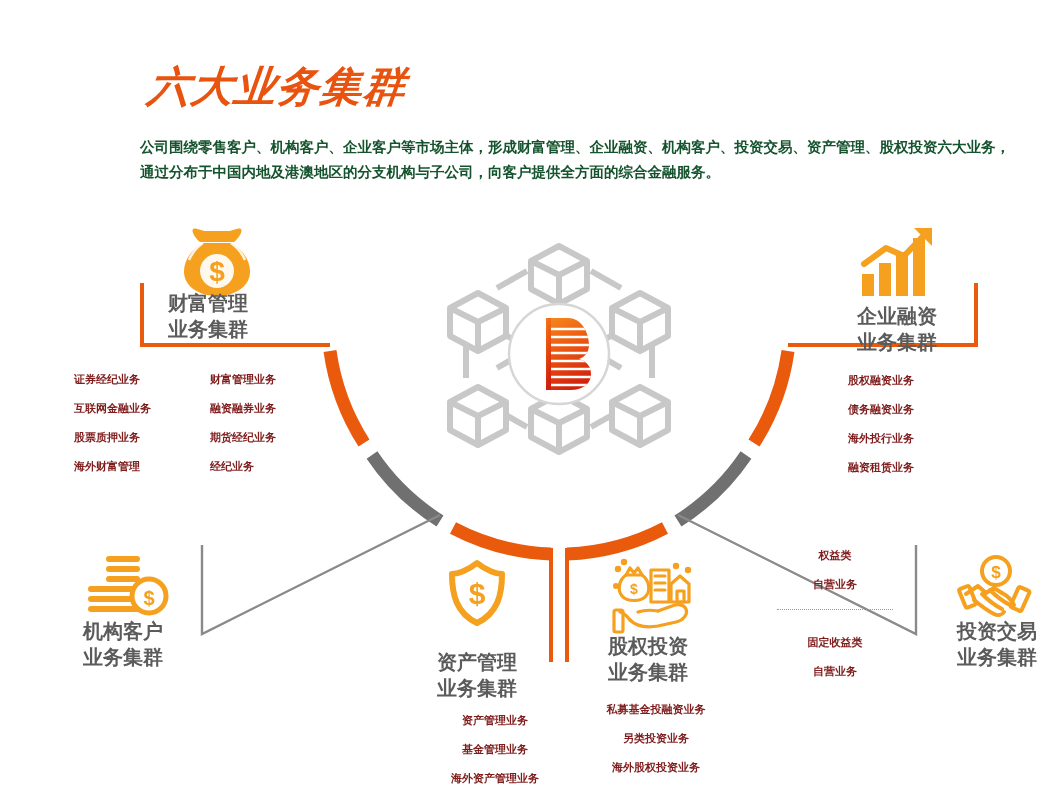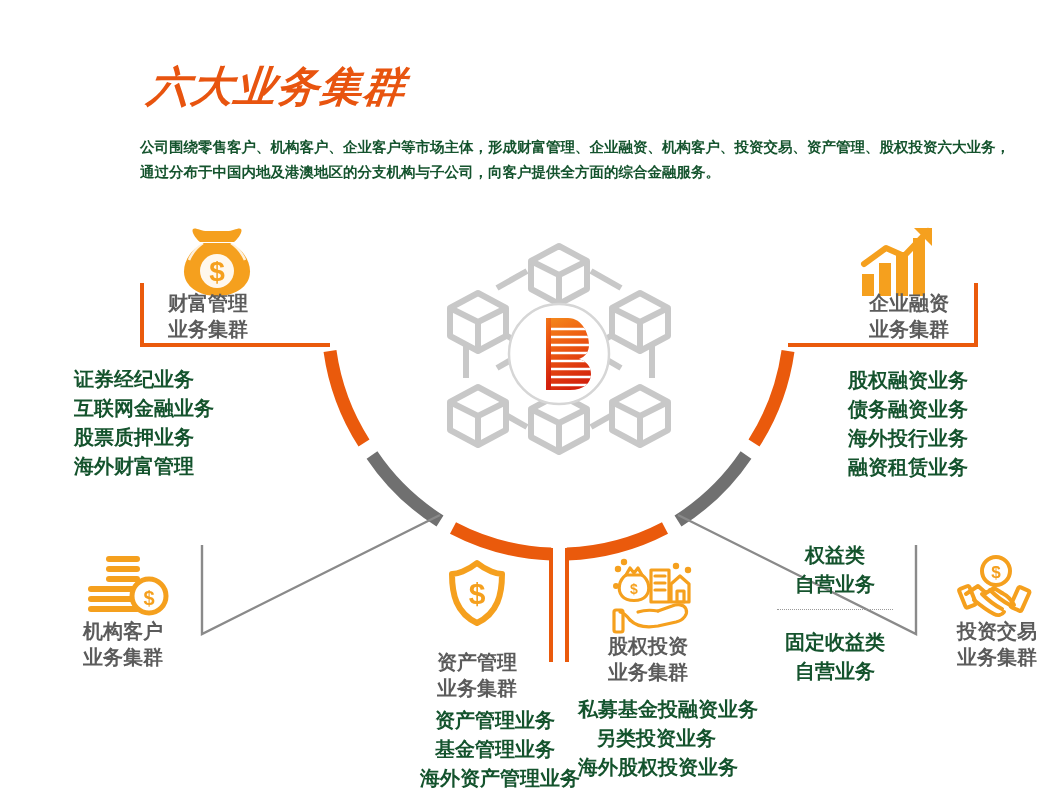--- a/index.html
+++ b/index.html
@@ -36,33 +36,33 @@
   
   .clabel{
     position:absolute;
     font-size:20px;font-weight:bold;color:#5b5b5b;
     line-height:26px;white-space:nowrap;font-family:Liberation Serif, serif;
   }
   .clabel .l{display:block;}
 
   .items{
     position:absolute;
-    font-size:20px;font-weight:bold;color:#14532d;
+    font-size:11px;font-weight:bold;color:#7f1d1d;
     line-height:29px;white-space:nowrap;
   }
   .items .it{display:block;}
   .items.ctr .it{text-align:center;}
 
   
   #c1-label{left:168px;top:290px;text-align:left;}
   #c1-colA{left:74px;top:365px;}
   #c1-colB{left:210px;top:365px;}
 
   
-  #c2-label{left:857px;top:290px;text-align:left;margin-left:12px;}
+  #c2-label{left:857px;top:303px;text-align:left;}
   #c2-items{left:848px;top:366px;}
 
   
   #c3-label{left:83px;top:618px;text-align:left;}
   #c3-items{left:224px;top:562px;}
 
   
   #c4-label{left:429px;top:633px;text-align:center;width:96px;margin-top:16px;}
   #c4-items{left:420px;top:695px;width:150px;margin-top:11px;}
 
@@ -278,20 +278,26 @@
   <div class="clabel" id="c1-label">
     <span class="l">财富管理</span>
     <span class="l">业务集群</span>
   </div>
   <div class="items" id="c1-colA">
     <span class="it">证券经纪业务</span>
     <span class="it">互联网金融业务</span>
     <span class="it">股票质押业务</span>
     <span class="it">海外财富管理</span>
   </div>
+  <div class="items" id="c1-colB">
+    <span class="it">财富管理业务</span>
+    <span class="it">融资融券业务</span>
+    <span class="it">期货经纪业务</span>
+    <span class="it">经纪业务</span>
+  </div>
 
   <div class="clabel" id="c2-label">
     <span class="l">企业融资</span>
     <span class="l">业务集群</span>
   </div>
   <div class="items" id="c2-items">
     <span class="it">股权融资业务</span>
     <span class="it">债务融资业务</span>
     <span class="it">海外投行业务</span>
     <span class="it">融资租赁业务</span>

